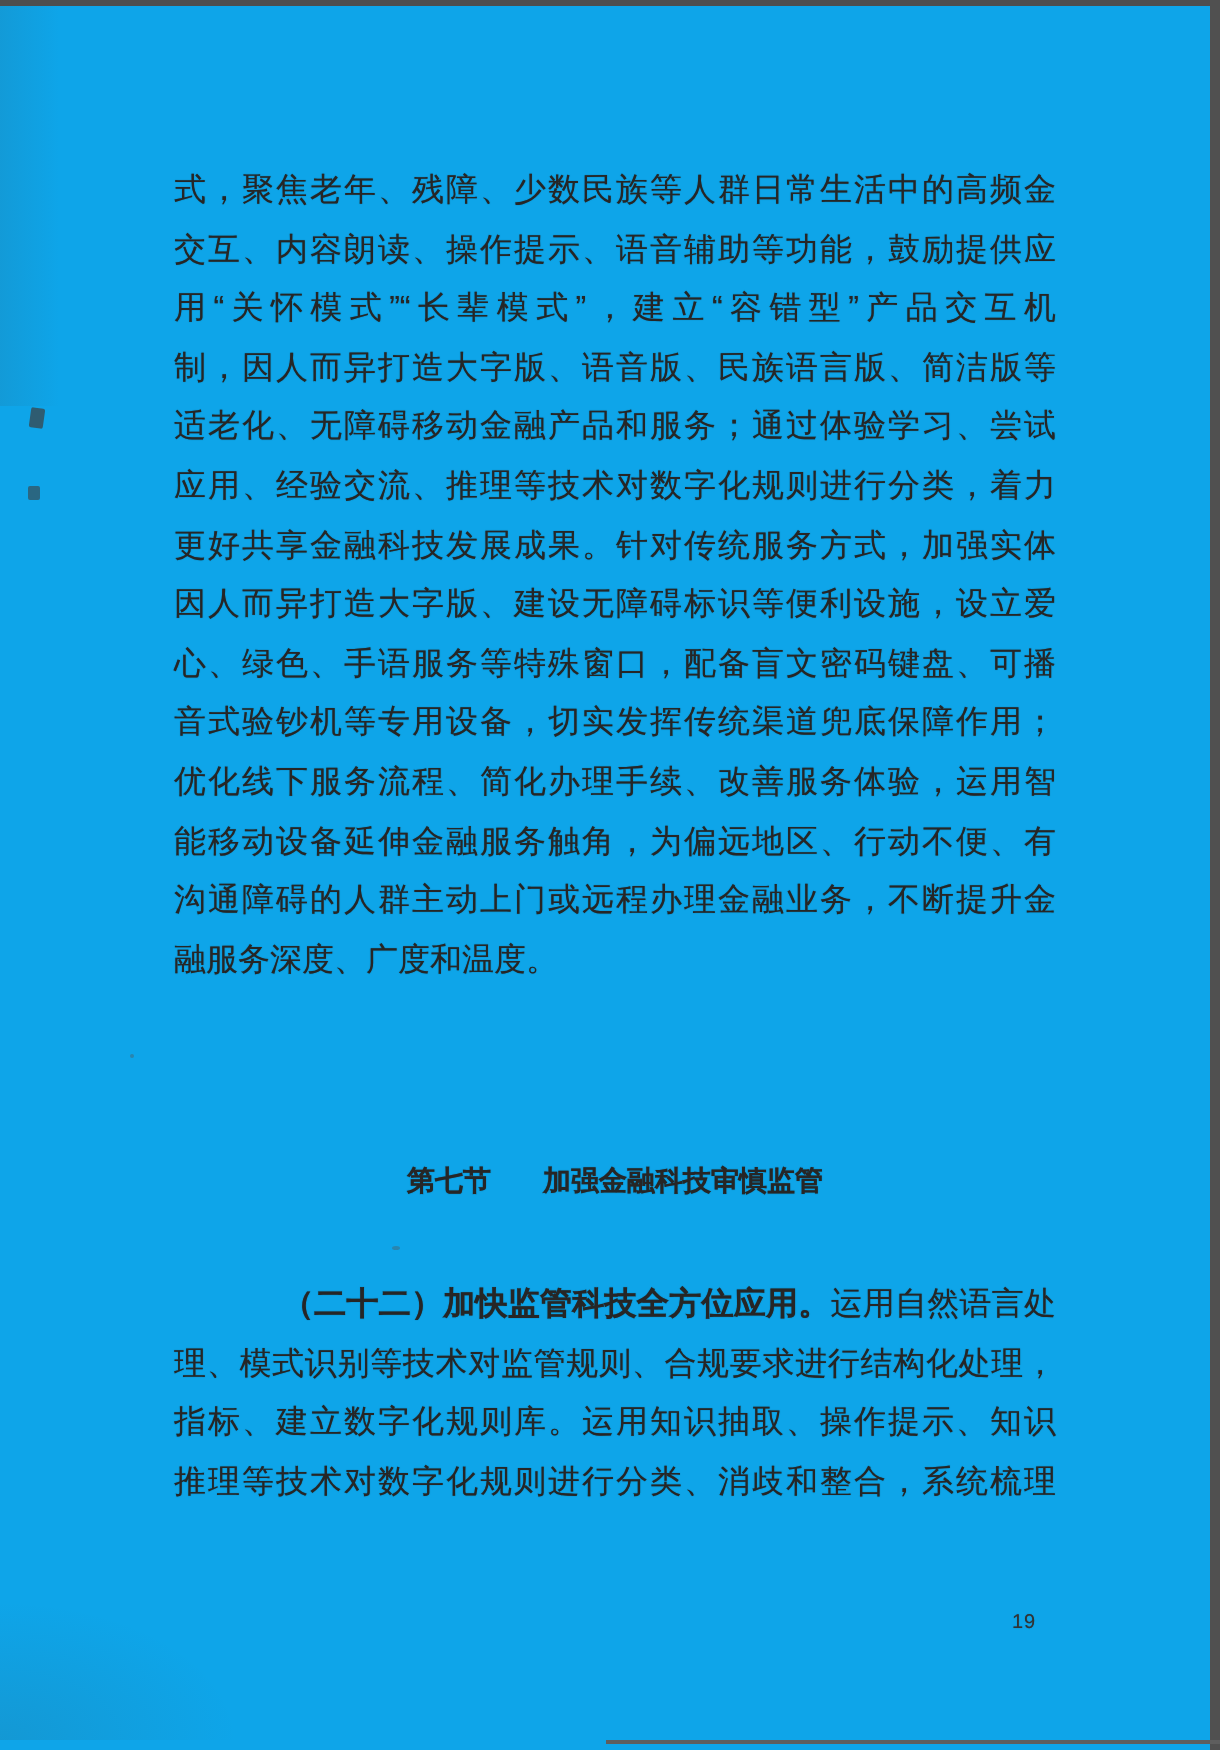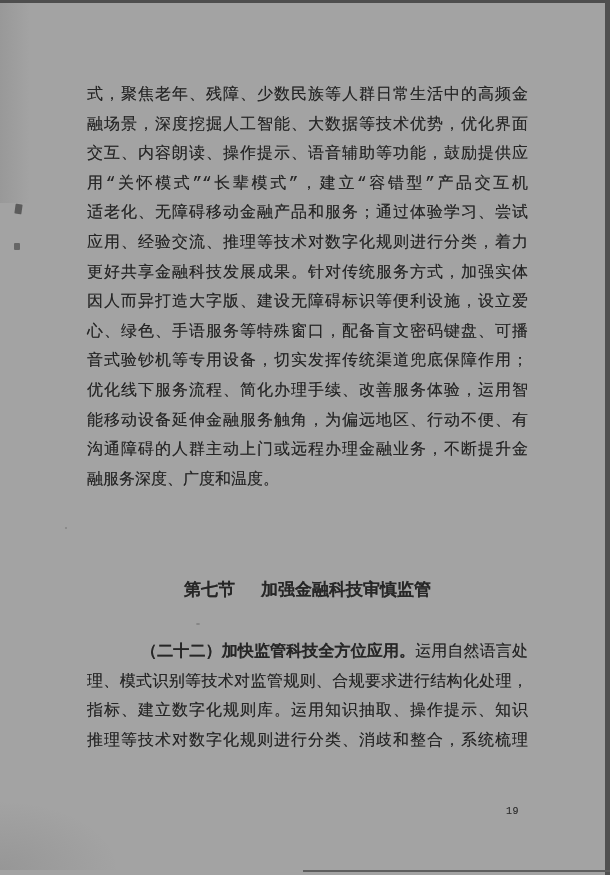--- a/index.html
+++ b/index.html
@@ -1,21 +1,21 @@
 <!DOCTYPE html>
 <html><head>
 <meta charset="utf-8">
 <style>
   html,body{margin:0;padding:0;background:#e8e8e8;}
   .page{
     position:relative;
     width:610px;height:875px;
-    background:#a3a3a3;
+    background:#0ea5e9;
     overflow:hidden;
-    font-family:Liberation Mono, monospace;
+    font-family:Liberation Sans, sans-serif;
     color:#262626;
   }
   
   .edge-top{position:absolute;top:0;left:0;right:0;height:3px;background:#4e4e4e;}
   .edge-right{position:absolute;top:0;right:0;bottom:0;width:5px;background:#505050;}
   .edge-bottom{position:absolute;bottom:3px;left:303px;right:0;height:2px;background:#5e5e5e;}
   .shade-left-top{position:absolute;left:0;top:3px;width:30px;height:200px;
     background:linear-gradient(to right,rgba(60,60,60,.10),rgba(60,60,60,0));}
   .shade-bottom-left{position:absolute;left:0;bottom:5px;width:120px;height:70px;
     background:radial-gradient(ellipse at 0% 100%,rgba(60,60,60,.12),rgba(60,60,60,0) 70%);}
@@ -29,21 +29,21 @@
   
   .textblock{position:absolute;left:87px;width:441px;font-size:16px;
     line-height:29.6px;text-shadow:0 0 .5px rgba(30,30,30,.55);}
   .para1{top:81px;}
   .para2{top:638px;}
   .line{height:29.6px;text-align:justify;text-align-last:justify;text-justify:inter-character;}
   .line.plain{text-align:right;text-align-last:left;}
   .line.indent{padding-left:38px;}
   .b{font-weight:700;margin-left:16px;}
   .heading{position:absolute;left:87px;top:576px;width:441px;height:29.6px;
-    line-height:29.6px;font-size:17px;font-weight:700;text-align:center;
+    line-height:29.6px;font-size:14px;font-weight:700;text-align:center;
     text-shadow:0 0 .5px rgba(30,30,30,.55);}
   .heading .gap{display:inline-block;width:26px;}
   .pageno{position:absolute;left:506px;top:806px;font-size:10px;color:#333;
     letter-spacing:.5px;text-shadow:0 0 .4px rgba(30,30,30,.5);}
 </style>
 </head>
 <body>
 
 <div class="page">
 
@@ -52,23 +52,23 @@
   <div class="edge-bottom"></div>
   <div class="shade-left-top"></div>
   <div class="shade-bottom-left"></div>
   <div class="mark mark1"></div>
   <div class="mark mark2"></div>
   <div class="speck speck1"></div>
   <div class="speck speck2"></div>
 
   <div class="textblock para1">
     <div class="line">式，聚焦老年、残障、少数民族等人群日常生活中的高频金</div>
-    <div class="line">融场景，深度挖掘人工智能、大数据等技术优势，优化界面</div>
     <div class="line">交互、内容朗读、操作提示、语音辅助等功能，鼓励提供应</div>
     <div class="line">用“关怀模式”“长辈模式”，建立“容错型”产品交互机</div>
+    <div class="line">制，因人而异打造大字版、语音版、民族语言版、简洁版等</div>
     <div class="line">适老化、无障碍移动金融产品和服务；通过体验学习、尝试</div>
     <div class="line">应用、经验交流、推理等技术对数字化规则进行分类，着力</div>
     <div class="line">更好共享金融科技发展成果。针对传统服务方式，加强实体</div>
     <div class="line">因人而异打造大字版、建设无障碍标识等便利设施，设立爱</div>
     <div class="line">心、绿色、手语服务等特殊窗口，配备盲文密码键盘、可播</div>
     <div class="line">音式验钞机等专用设备，切实发挥传统渠道兜底保障作用；</div>
     <div class="line">优化线下服务流程、简化办理手续、改善服务体验，运用智</div>
     <div class="line">能移动设备延伸金融服务触角，为偏远地区、行动不便、有</div>
     <div class="line">沟通障碍的人群主动上门或远程办理金融业务，不断提升金</div>
     <div class="line plain">融服务深度、广度和温度。</div>

